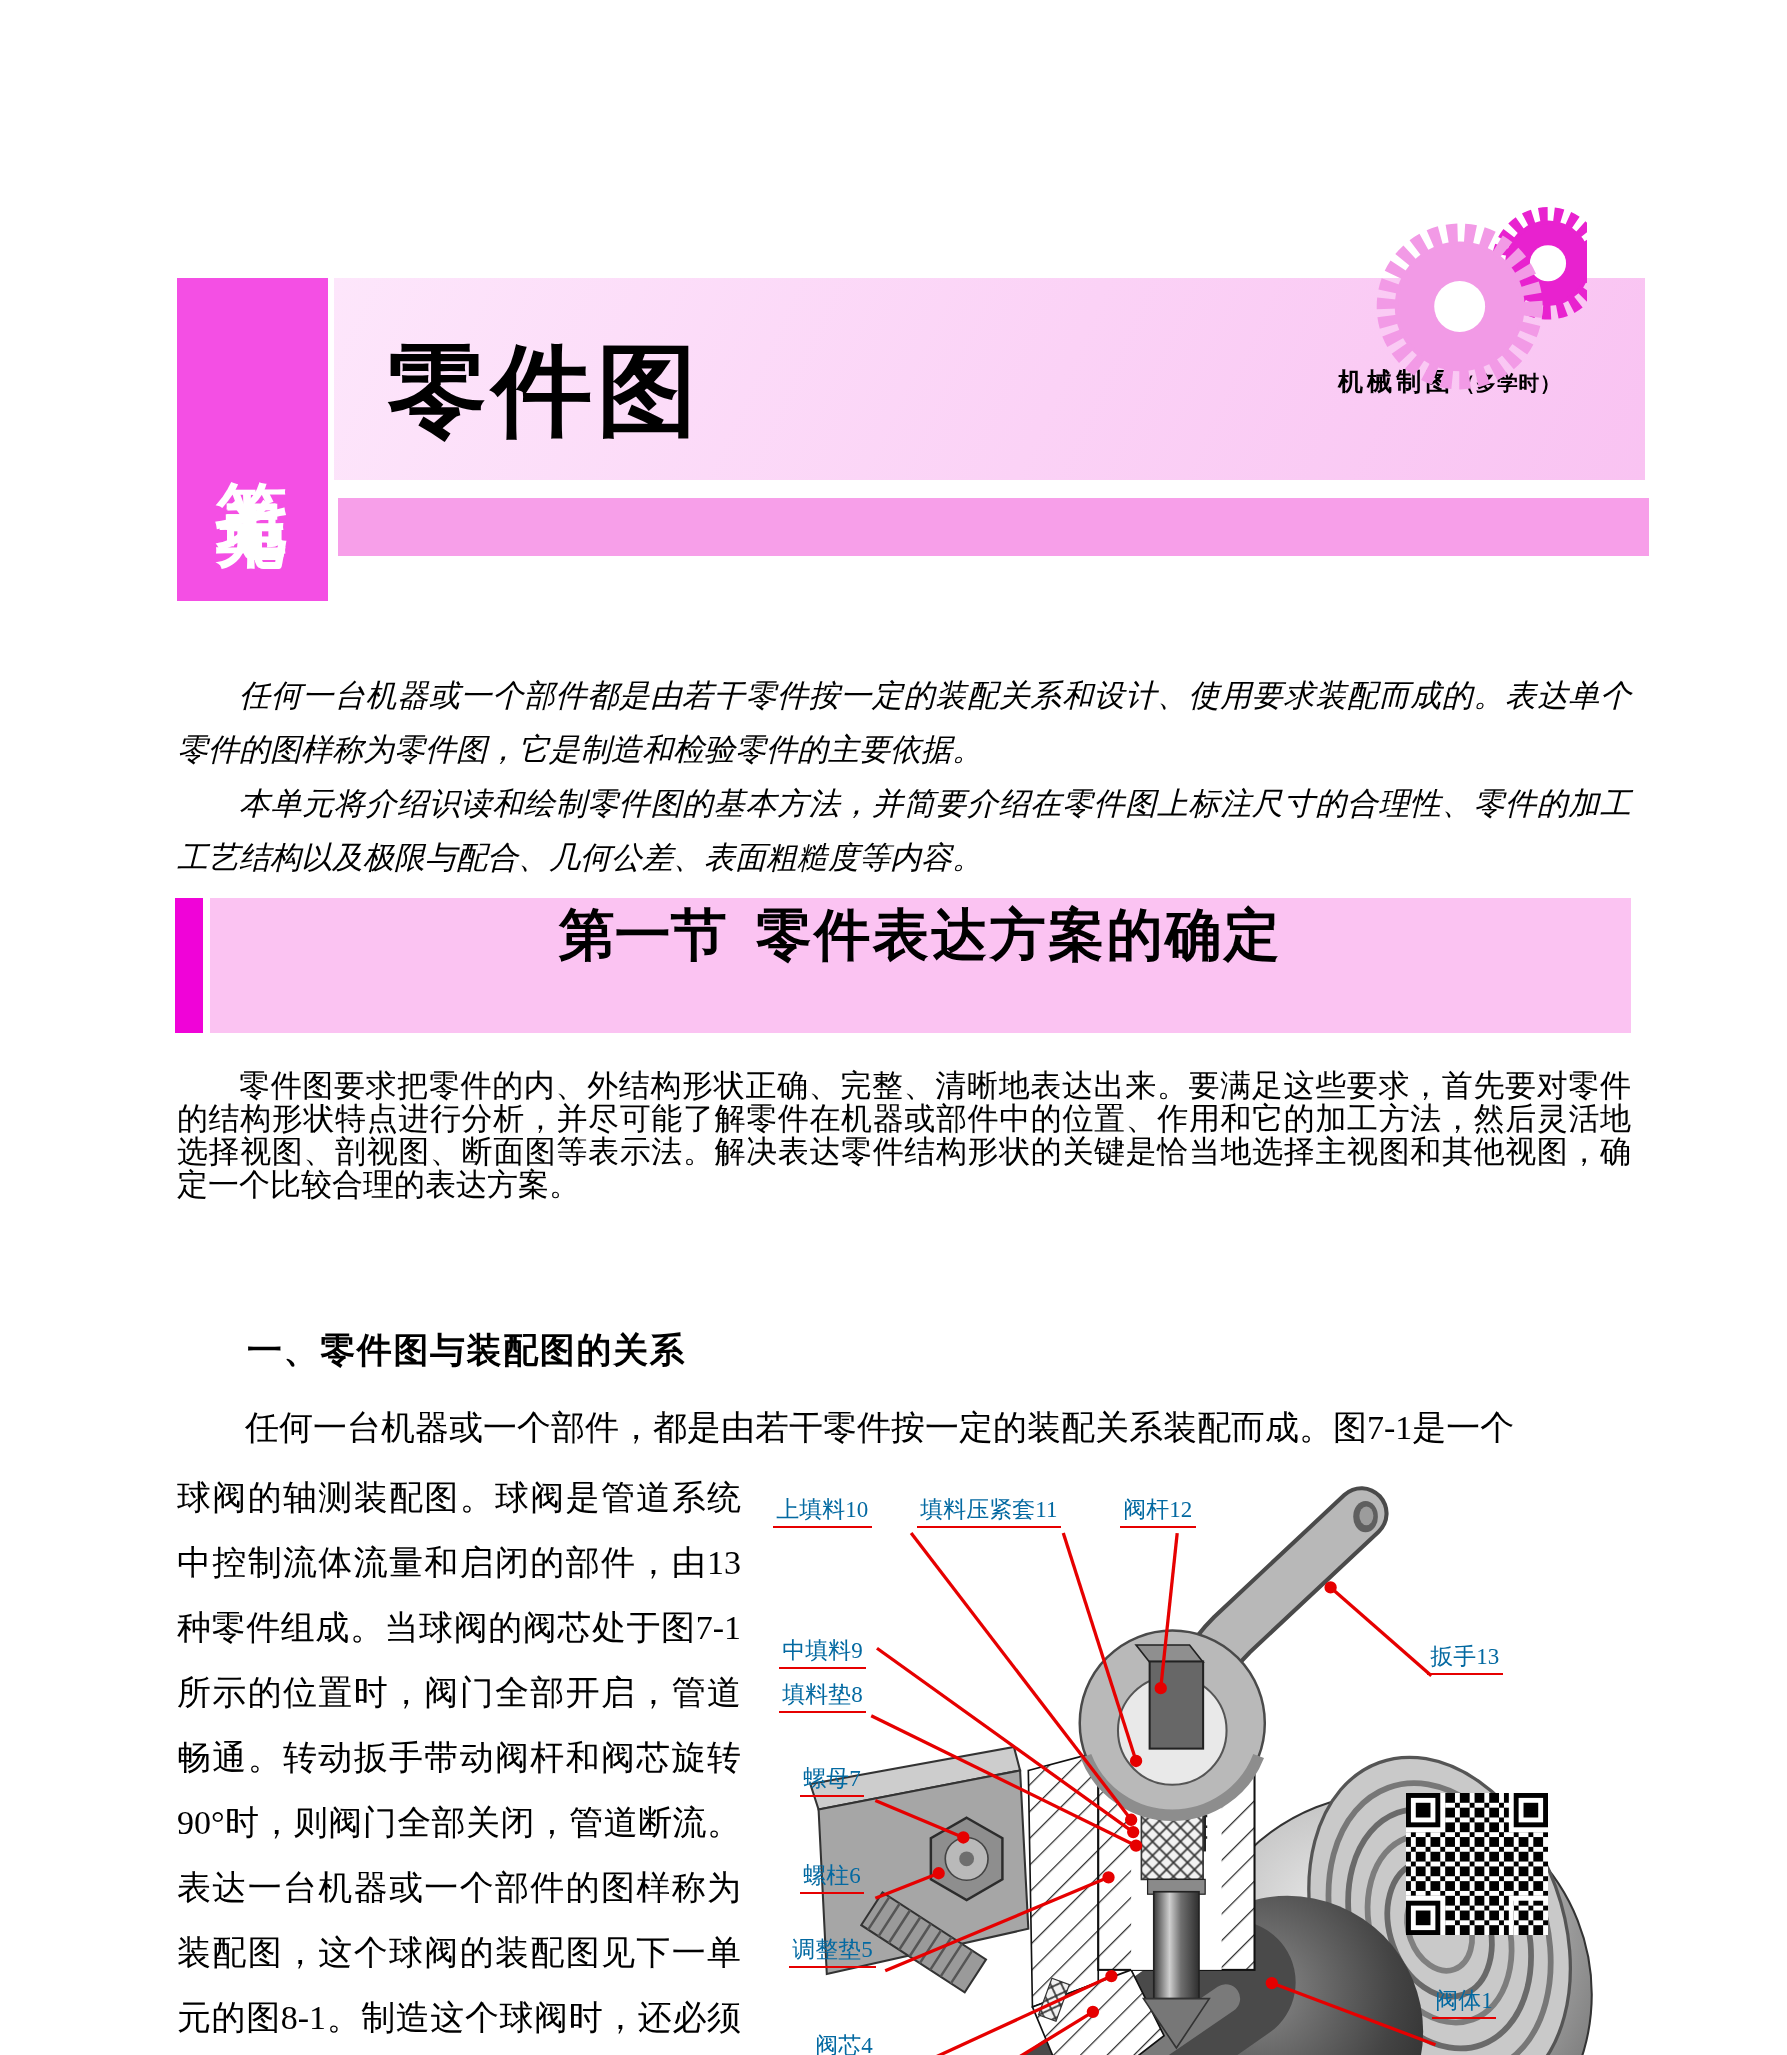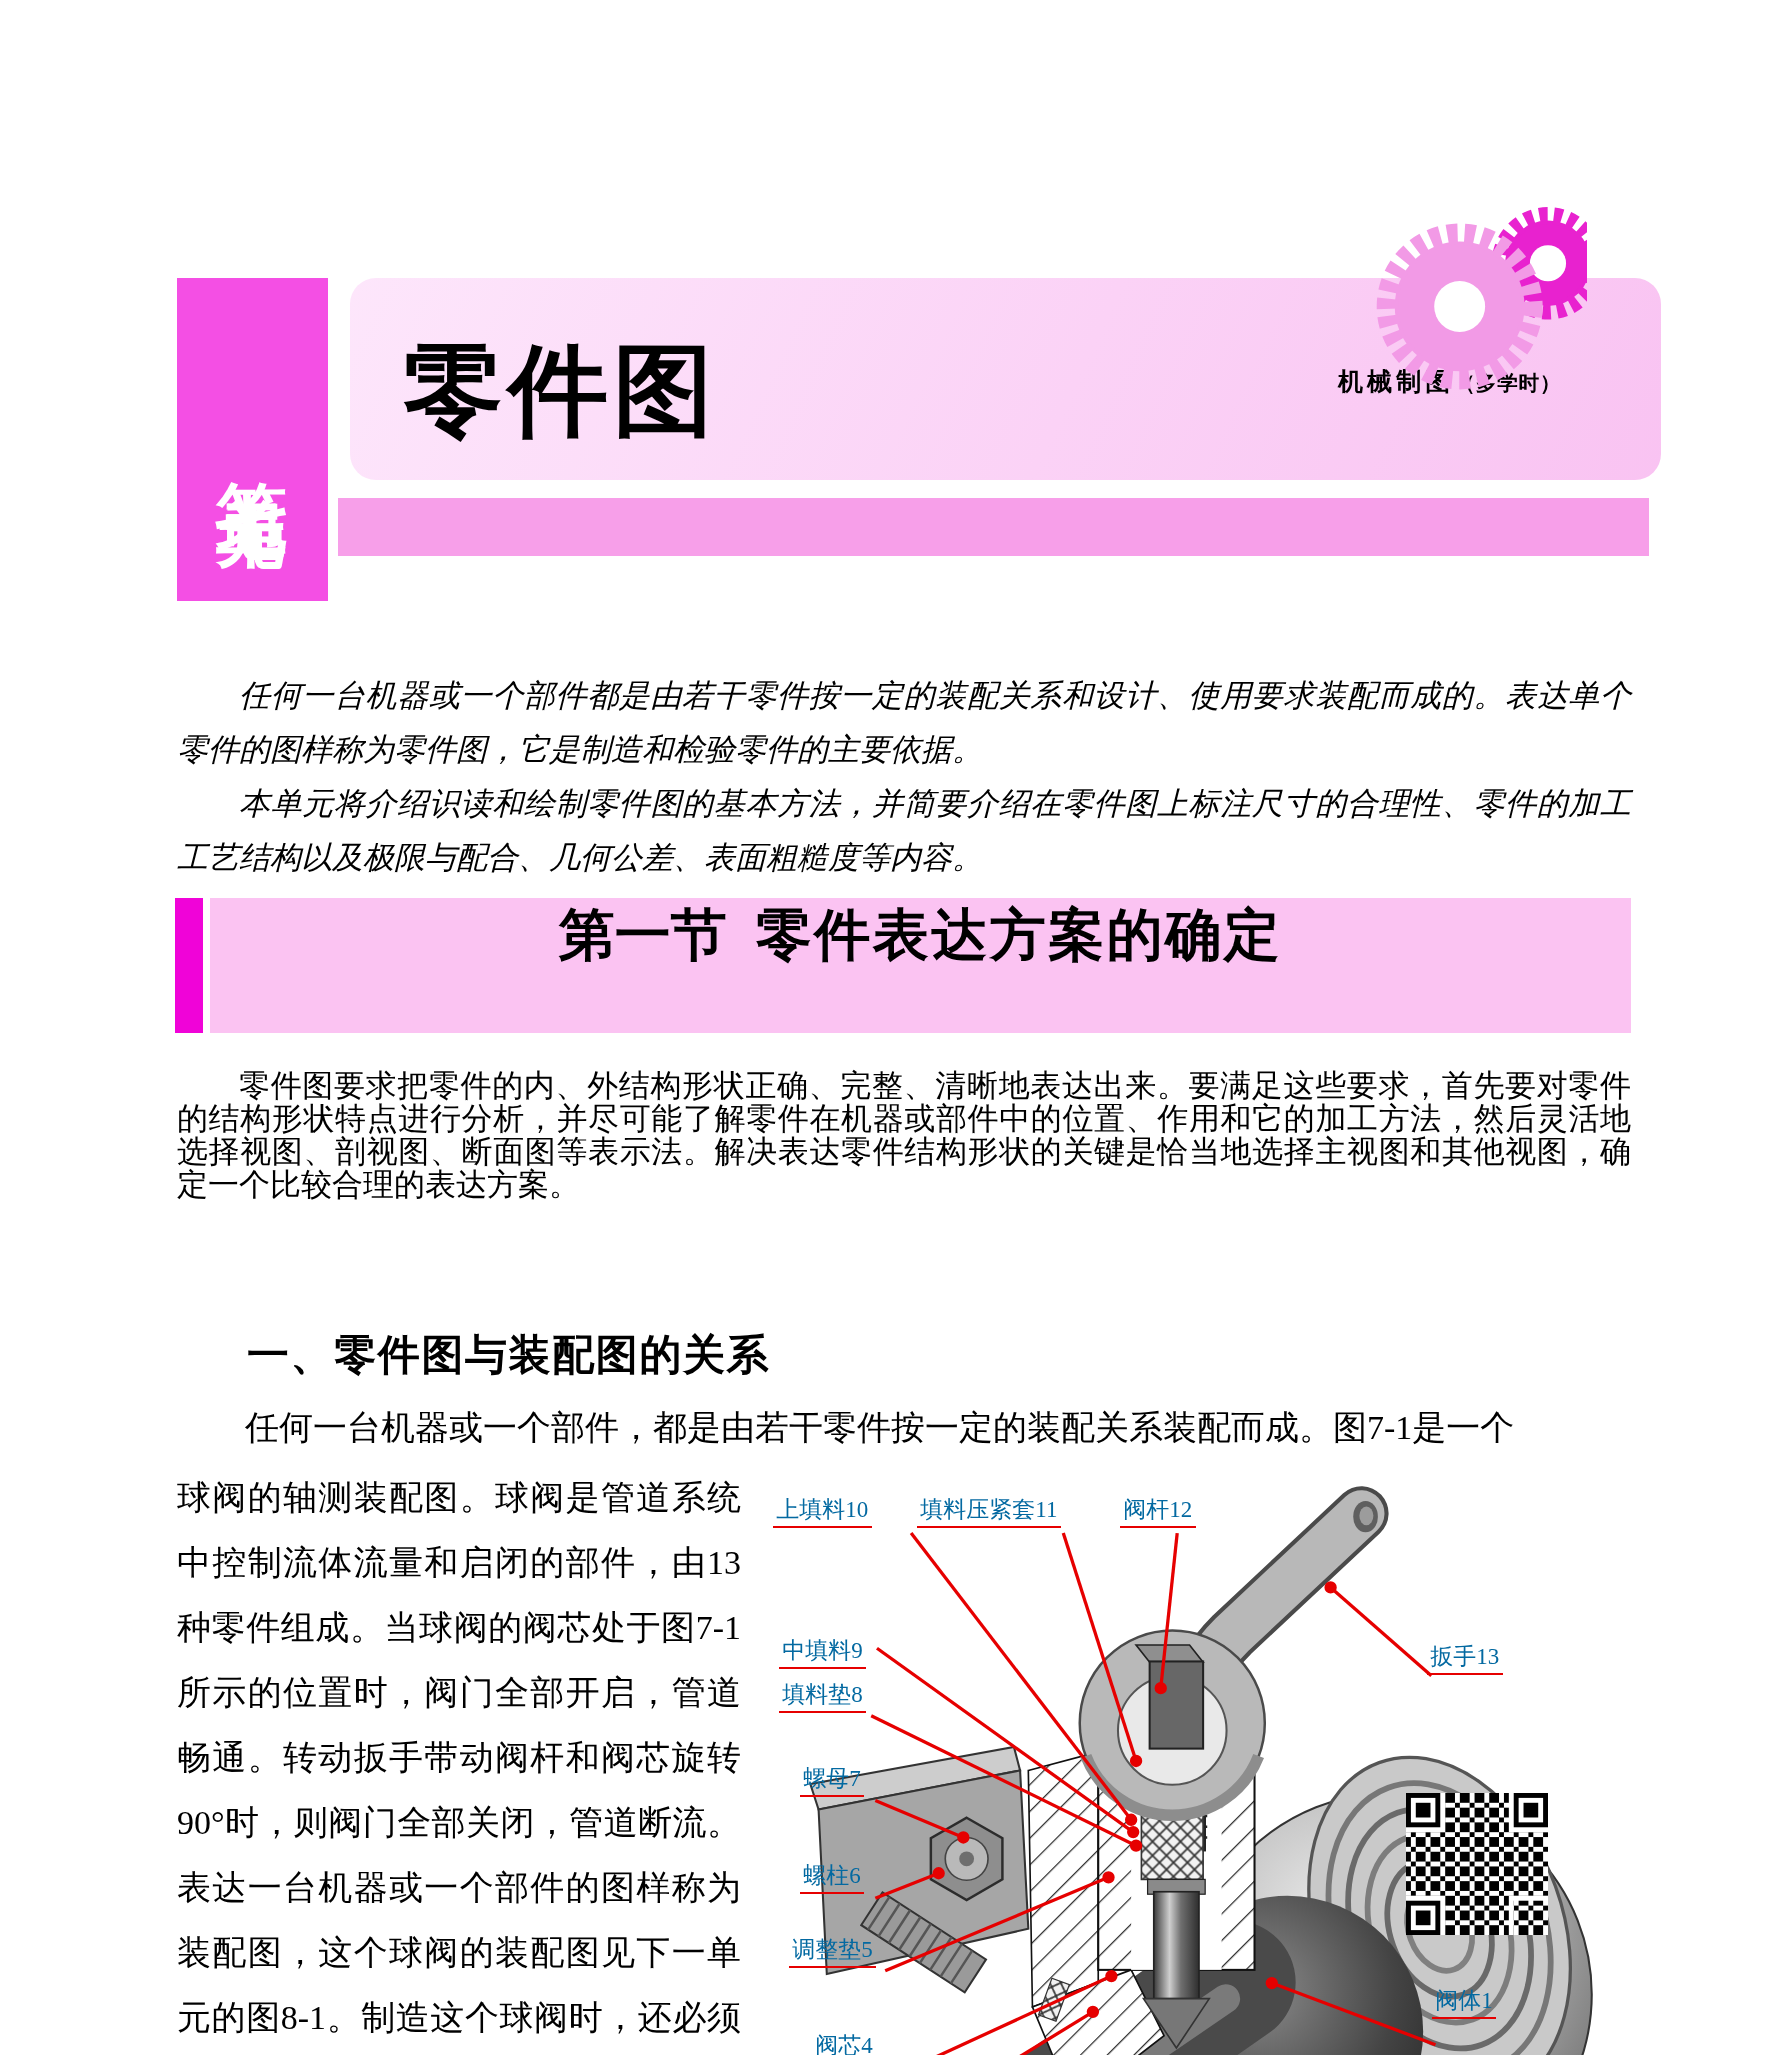--- a/index.html
+++ b/index.html
@@ -5,22 +5,22 @@
   html,body{margin:0;padding:0;background:#ffffff;}
   .page{position:relative;width:1787px;height:2525px;background:#ffffff;overflow:hidden;
         font-family:"Liberation Serif","DejaVu Serif",serif;color:#000;}
 
   
   .unit-banner{position:absolute;left:177px;top:278px;width:151px;height:323px;
     background:#f44fe4;display:flex;align-items:center;justify-content:center;}
   .unit-banner span{writing-mode:vertical-rl;text-orientation:upright;
     font-family:"Liberation Sans","DejaVu Sans",sans-serif;font-weight:bold;
     font-size:71px;letter-spacing:7.4px;color:#ffffff;line-height:1;}
-  .title-box{position:absolute;left:350px;top:278px;width:1311px;height:202px;
-    background:linear-gradient(115deg,#fde6fb 0%,#fbd2f6 55%,#f9c3f2 100%);border-radius:26px;}
+  .title-box{position:absolute;left:334px;top:278px;width:1311px;height:202px;
+    background:linear-gradient(115deg,#fde6fb 0%,#fbd2f6 55%,#f9c3f2 100%);}
   .chapter-title{position:absolute;left:53px;top:64px;font-size:100px;font-weight:bold;
     line-height:1;letter-spacing:5px;}
   .course-label{position:absolute;left:1338px;top:365px;font-size:25px;font-weight:bold;
     letter-spacing:4.1px;white-space:nowrap;}
   .course-label .paren{font-size:20.6px;font-weight:bold;letter-spacing:0.8px;}
   .thin-band{position:absolute;left:338px;top:498px;width:1311px;height:58px;background:#f79fe9;}
   .gears-svg{position:absolute;left:1357px;top:181px;width:230px;height:227px;}
 
   
   .intro{position:absolute;left:177px;top:669px;width:1454px;
@@ -34,21 +34,21 @@
     display:flex;align-items:flex-start;justify-content:center;gap:29px;}
   .section-number{font-family:"Liberation Sans","DejaVu Sans",sans-serif;font-weight:bold;font-size:56px;}
   .section-title{font-weight:bold;font-size:56px;letter-spacing:2.5px;}
 
   
   .section-body{position:absolute;left:177px;top:1069px;width:1454px;
     font-size:31px;line-height:33px;text-align:justify;}
   .section-body p{margin:0;text-indent:2em;}
 
   
-  .subsection-heading{position:absolute;left:247px;top:1327px;font-size:42px;font-weight:bold;
+  .subsection-heading{position:absolute;left:247px;top:1327px;font-size:35px;font-weight:bold;
     letter-spacing:1.6px;}
   .lead-line{position:absolute;left:177px;top:1399px;width:1454px;font-size:34px;line-height:58px;
     text-align:justify;}
   .lead-line p{margin:0;text-indent:2em;}
   .left-column{position:absolute;left:177px;top:1465px;width:564px;font-size:34px;
     line-height:65px;text-align:justify;}
 
   
   .valve-svg{position:absolute;left:761px;top:1464px;width:876px;height:728px;}
   .qr-svg{position:absolute;left:1406px;top:1793px;width:142px;height:142px;}

